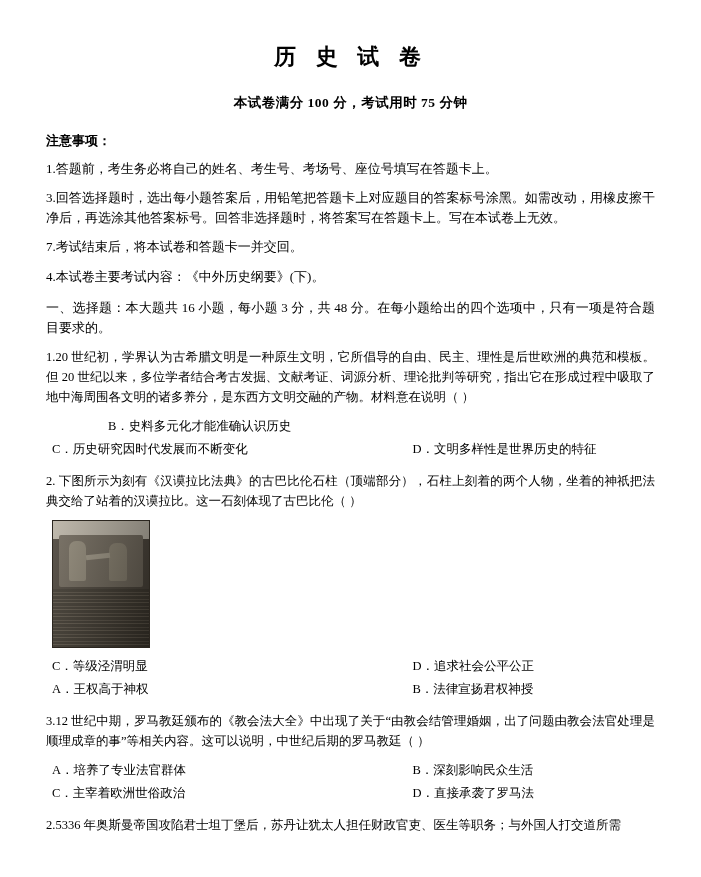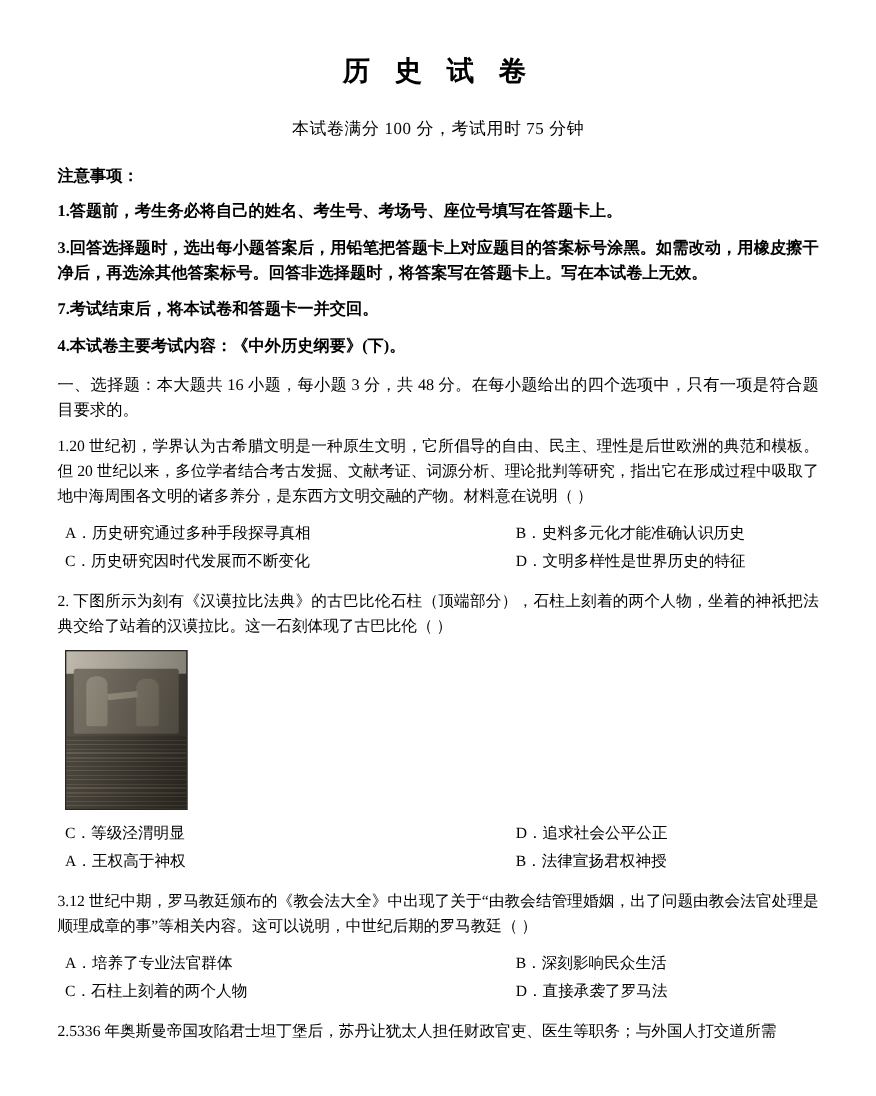--- a/index.html
+++ b/index.html
@@ -26,32 +26,32 @@
     text-align: center;
     font-size: 22px;
     font-weight: bold;
     letter-spacing: 6px;
     margin: 8px 0 0 0;
     font-family: "DejaVu Serif", "Liberation Serif", serif;
   }
   .doc-subtitle {
     text-align: center;
     font-size: 13.5px;
-    font-weight: normal;
+    font-weight: bold;
     margin: 22px 0 0 0;
     letter-spacing: 0.5px;
   }
   .notice-head {
     font-size: 13px;
     font-weight: bold;
     margin: 20px 0 0 0;
   }
   .notice-item {
     font-size: 13px;
-    font-weight: bold;
+    font-weight: normal;
     margin: 9px 0 0 0;
     line-height: 1.55;
     text-align: justify;
   }
   .section-title {
     font-size: 13px;
     font-weight: normal;
     margin: 11px 0 0 0;
     line-height: 1.55;
     text-align: justify;
@@ -157,21 +157,20 @@
   <p class="notice-item">3.回答选择题时，选出每小题答案后，用铅笔把答题卡上对应题目的答案标号涂黑。如需改动，用橡皮擦干净后，再选涂其他答案标号。回答非选择题时，将答案写在答题卡上。写在本试卷上无效。</p>
   <p class="notice-item">7.考试结束后，将本试卷和答题卡一并交回。</p>
   <p class="notice-item">4.本试卷主要考试内容：《中外历史纲要》(下)。</p>
 
   <p class="section-title">一、选择题：本大题共 16 小题，每小题 3 分，共 48 分。在每小题给出的四个选项中，只有一项是符合题目要求的。</p>
 
   <div class="question">
     <p class="q-stem">1.20 世纪初，学界认为古希腊文明是一种原生文明，它所倡导的自由、民主、理性是后世欧洲的典范和模板。但 20 世纪以来，多位学者结合考古发掘、文献考证、词源分析、理论批判等研究，指出它在形成过程中吸取了地中海周围各文明的诸多养分，是东西方文明交融的产物。材料意在说明（    ）</p>
     <div class="options">
       <div class="opt-row">
-        <span class="opt">A．历史研究通过多种手段探寻真相</span>
         <span class="opt second">B．史料多元化才能准确认识历史</span>
       </div>
       <div class="opt-row">
         <span class="opt">C．历史研究因时代发展而不断变化</span>
         <span class="opt second">D．文明多样性是世界历史的特征</span>
       </div>
     </div>
   </div>
 
   <div class="question">
@@ -200,21 +199,21 @@
   </div>
 
   <div class="question">
     <p class="q-stem">3.12 世纪中期，罗马教廷颁布的《教会法大全》中出现了关于“由教会结管理婚姻，出了问题由教会法官处理是顺理成章的事”等相关内容。这可以说明，中世纪后期的罗马教廷（    ）</p>
     <div class="options">
       <div class="opt-row">
         <span class="opt">A．培养了专业法官群体</span>
         <span class="opt second">B．深刻影响民众生活</span>
       </div>
       <div class="opt-row">
-        <span class="opt">C．石柱上刻着的两个人物</span>
+        <span class="opt">C．主宰着欧洲世俗政治</span>
         <span class="opt second">D．直接承袭了罗马法</span>
       </div>
     </div>
   </div>
 
   <div class="question">
     <p class="q-stem">2.5336 年奥斯曼帝国攻陷君士坦丁堡后，苏丹让犹太人担任财政官吏、医生等职务；与外国人打交道所需</p>
   </div>
 
 </div>

